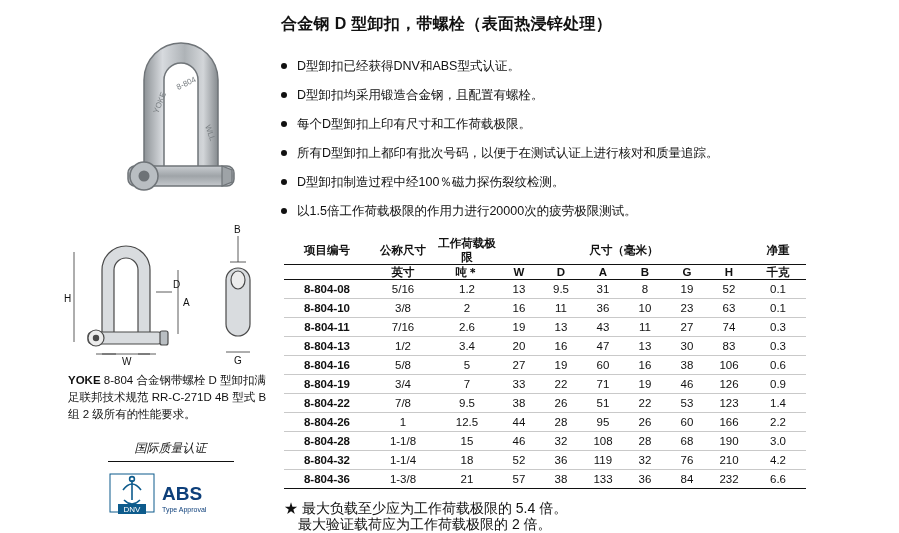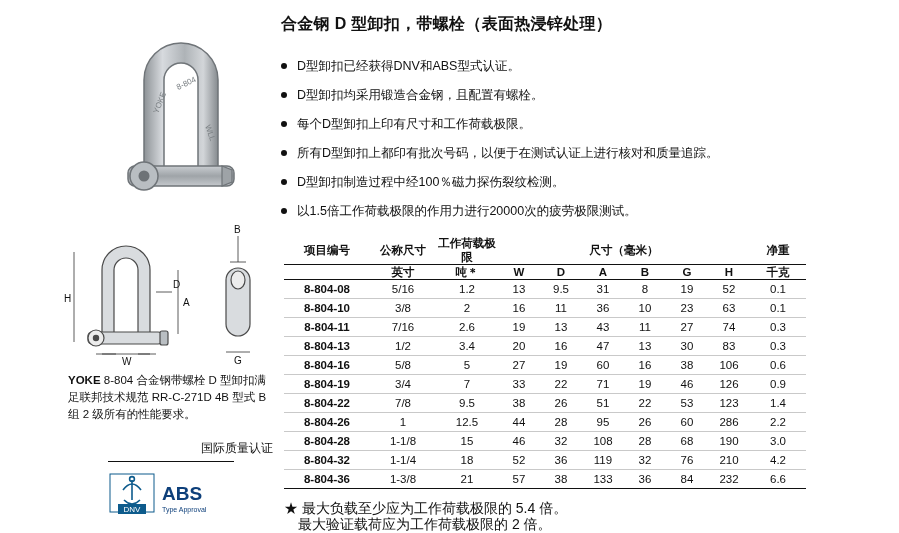--- a/index.html
+++ b/index.html
@@ -53,21 +53,21 @@
   
   .yoke-text{
     position:absolute;left:68px;top:372px;width:205px;
     font-size:11.5px;line-height:17px;color:#111;
   }
   .yoke-text .brand{font-weight:bold;}
 
   
   .cert-title{
     position:absolute;left:68px;top:440px;width:205px;
-    text-align:right;font-size:12px;color:#111;
+    text-align:center;font-size:12px;color:#111;font-style:italic;
   }
   .cert-rule{
     position:absolute;left:108px;top:461px;width:126px;height:1px;background:#111;
   }
   .cert-logos{
     position:absolute;left:108px;top:470px;width:130px;height:52px;
   }
 
   
   table.spec{
@@ -349,21 +349,21 @@
       </tr>
       <tr>
         <td class="code">8-804-26</td>
         <td>1</td>
         <td>12.5</td>
         <td>44</td>
         <td>28</td>
         <td>95</td>
         <td>26</td>
         <td>60</td>
-        <td>286</td>
+        <td>166</td>
         <td>2.2</td>
       </tr>
       <tr>
         <td class="code">8-804-28</td>
         <td>1‑1/8</td>
         <td>15</td>
         <td>46</td>
         <td>32</td>
         <td>108</td>
         <td>28</td>

